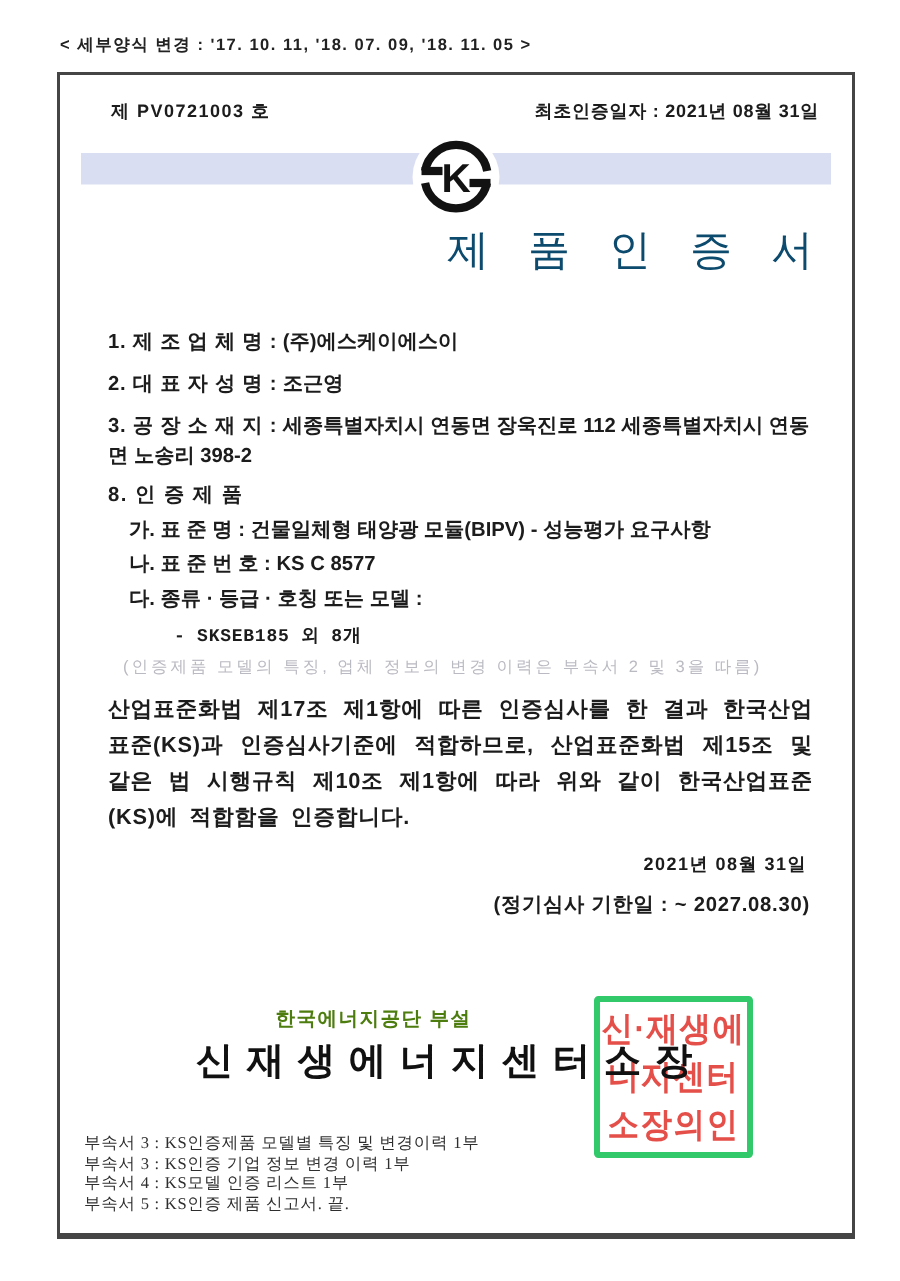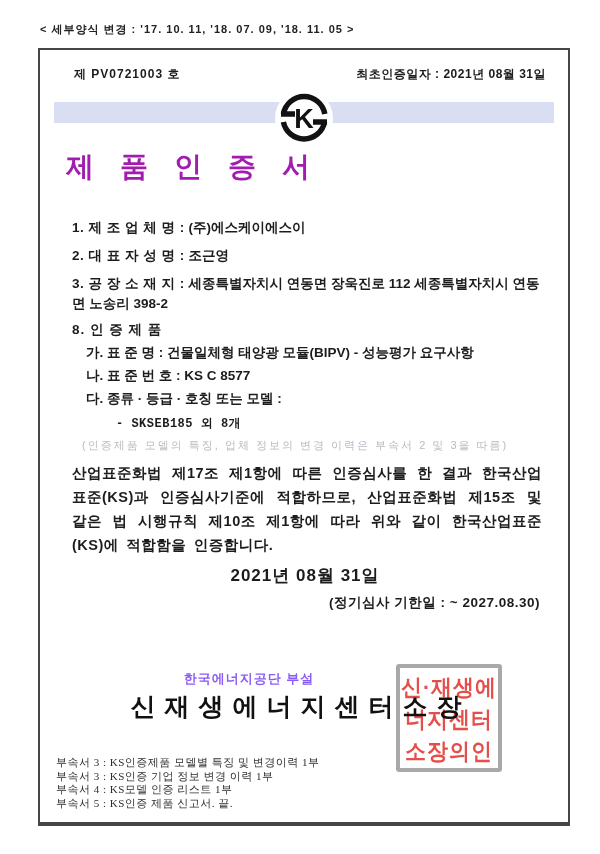--- a/index.html
+++ b/index.html
@@ -22,54 +22,54 @@
   .first-date{
     position:absolute;top:16px;right:22px;font-size:12px;font-weight:bold;letter-spacing:0.5px;
   }
   .title-band{
     position:absolute;top:52px;left:14px;right:14px;height:21px;background:#dadef2;
   }
   .ks-logo{
     position:absolute;top:38px;left:50%;transform:translateX(-50%);width:60px;height:60px;
   }
   .page-title{
-    position:absolute;top:98px;left:0;right:0;text-align:left;
-    font-family:"Liberation Serif",serif;font-size:28px;font-weight:bold;
-    letter-spacing:26px;text-indent:26px;color:#a21caf;
+    position:absolute;top:98px;left:0;right:0;text-align:right;
+    font-family:"Liberation Serif",serif;font-size:28px;font-weight:normal;
+    letter-spacing:26px;text-indent:26px;color:#0c4a6e;
   }
   .flow{
     position:absolute;top:160px;left:32px;right:26px;font-size:13.5px;font-weight:bold;line-height:20px;
   }
   .field-row{margin-top:8px;text-align:left;}
   .field-row .lbl{letter-spacing:0.5px;}
   .product-heading{margin-top:6px;letter-spacing:1px;}
   .sub-row{margin-top:3px;padding-left:14px;}
   .model-line{margin-top:5px;padding-left:44px;font-size:12px;letter-spacing:0.5px;font-family:Liberation Mono, monospace;}
   .model-note{
     margin-top:4px;padding-left:10px;font-size:11px;font-weight:normal;
     color:#babac2;letter-spacing:2px;line-height:14px;
   }
   .declaration{
     margin-top:9px;font-size:14.5px;line-height:24px;text-align:justify;
     letter-spacing:0.5px;word-spacing:3px;
   }
-  .issue-date{margin-top:9px;text-align:center;font-size:17px;letter-spacing:1px;padding-right:4px;}
+  .issue-date{margin-top:9px;text-align:right;font-size:12px;letter-spacing:1px;padding-right:4px;}
   .review-deadline{margin-top:7px;text-align:right;font-size:13.5px;letter-spacing:0.5px;padding-right:2px;}
   .issuer-affiliation{
     position:absolute;top:620px;left:0;right:110px;text-align:center;
-    font-size:13px;font-weight:bold;color:#8b5cf6;letter-spacing:1px;
+    font-size:13px;font-weight:bold;color:#4d7c0f;letter-spacing:1px;
   }
   .issuer-name{
     position:absolute;top:640px;left:0;right:16px;text-align:center;z-index:2;
     font-family:"Liberation Serif",serif;font-size:25px;font-weight:bold;color:#111;
     letter-spacing:9px;text-indent:9px;
   }
   .seal{
     position:absolute;top:614px;left:356px;width:98px;height:96px;z-index:1;
-    border:4px solid #a3a3a3;border-radius:3px;opacity:0.93;
+    border:4px solid #22c55e;border-radius:3px;opacity:0.93;
     display:flex;flex-direction:column;justify-content:space-around;align-items:center;
     padding:2px 0;
   }
   .seal-row{
     color:#e4423c;font-weight:bold;font-size:21px;line-height:27px;
     letter-spacing:1px;transform:scaleY(1.08);white-space:nowrap;
   }
   .attachments{
     position:absolute;top:706px;left:16px;right:16px;
     font-family:"Liberation Serif",serif;font-size:11px;line-height:13.5px;

